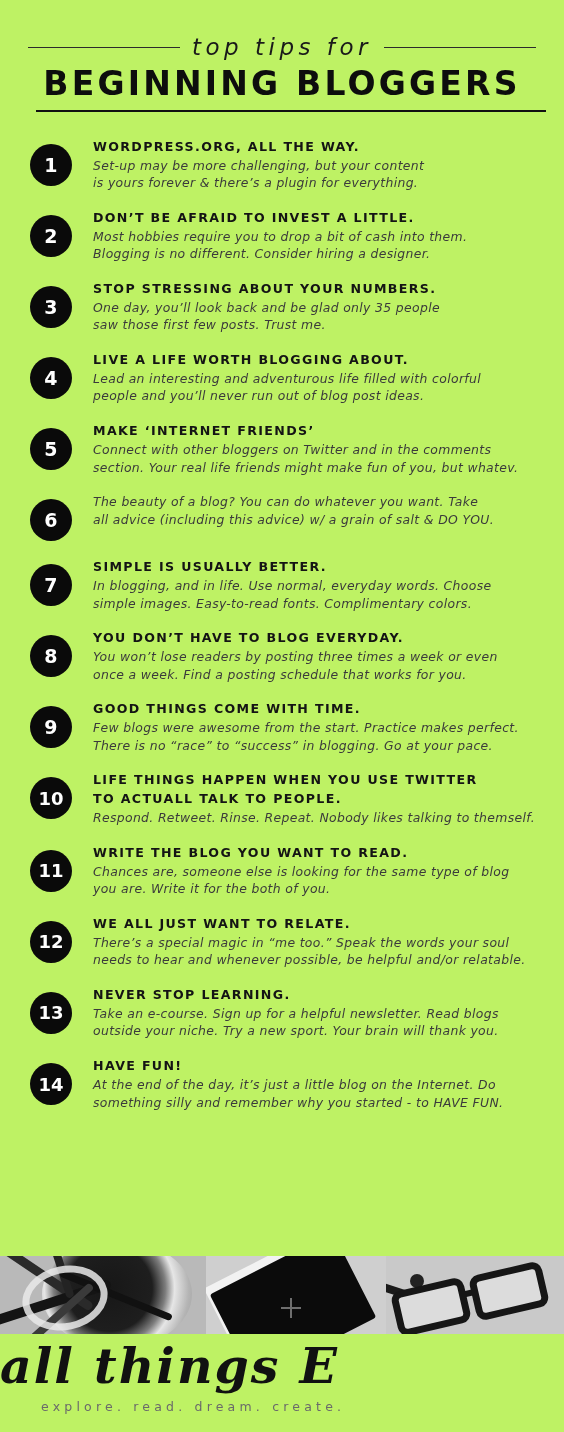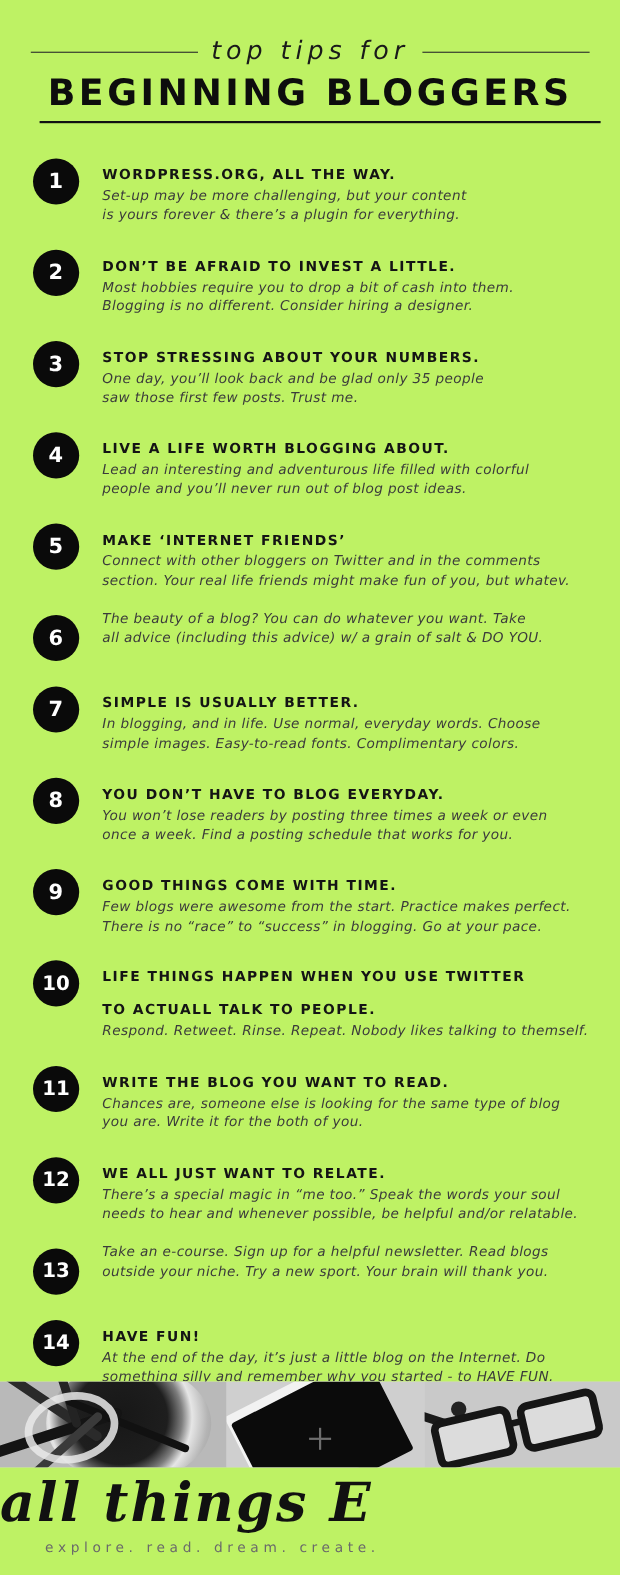--- a/index.html
+++ b/index.html
@@ -110,21 +110,20 @@
   }
 
   .tip-head {
     font-family: "DejaVu Sans", sans-serif;
     font-weight: bold;
     font-size: 12.6px;
     letter-spacing: 1.35px;
     color: #141414;
     line-height: 1.42;
     margin-bottom: 1px;
-    margin-top: 12px;
   }
 
   .tip-text {
     font-family: "DejaVu Sans", sans-serif;
     font-style: italic;
     font-size: 12.4px;
     letter-spacing: 0.35px;
     color: #3b3b3b;
     line-height: 1.42;
   }
@@ -397,20 +396,21 @@
           <div class="tip-head">WE ALL JUST WANT TO RELATE.</div>
           <div class="tip-text">
             <span>There’s a special magic in “me too.” Speak the words your soul</span>
             <span>needs to hear and whenever possible, be helpful and/or relatable.</span>
           </div>
         </div>
       </div>
       <div class="tip">
         <div class="badge wide">13</div>
         <div class="tip-body">
+          <div class="tip-head">NEVER STOP LEARNING.</div>
           <div class="tip-text">
             <span>Take an e-course. Sign up for a helpful newsletter. Read blogs</span>
             <span>outside your niche. Try a new sport. Your brain will thank you.</span>
           </div>
         </div>
       </div>
       <div class="tip">
         <div class="badge wide">14</div>
         <div class="tip-body">
           <div class="tip-head">HAVE FUN!</div>

